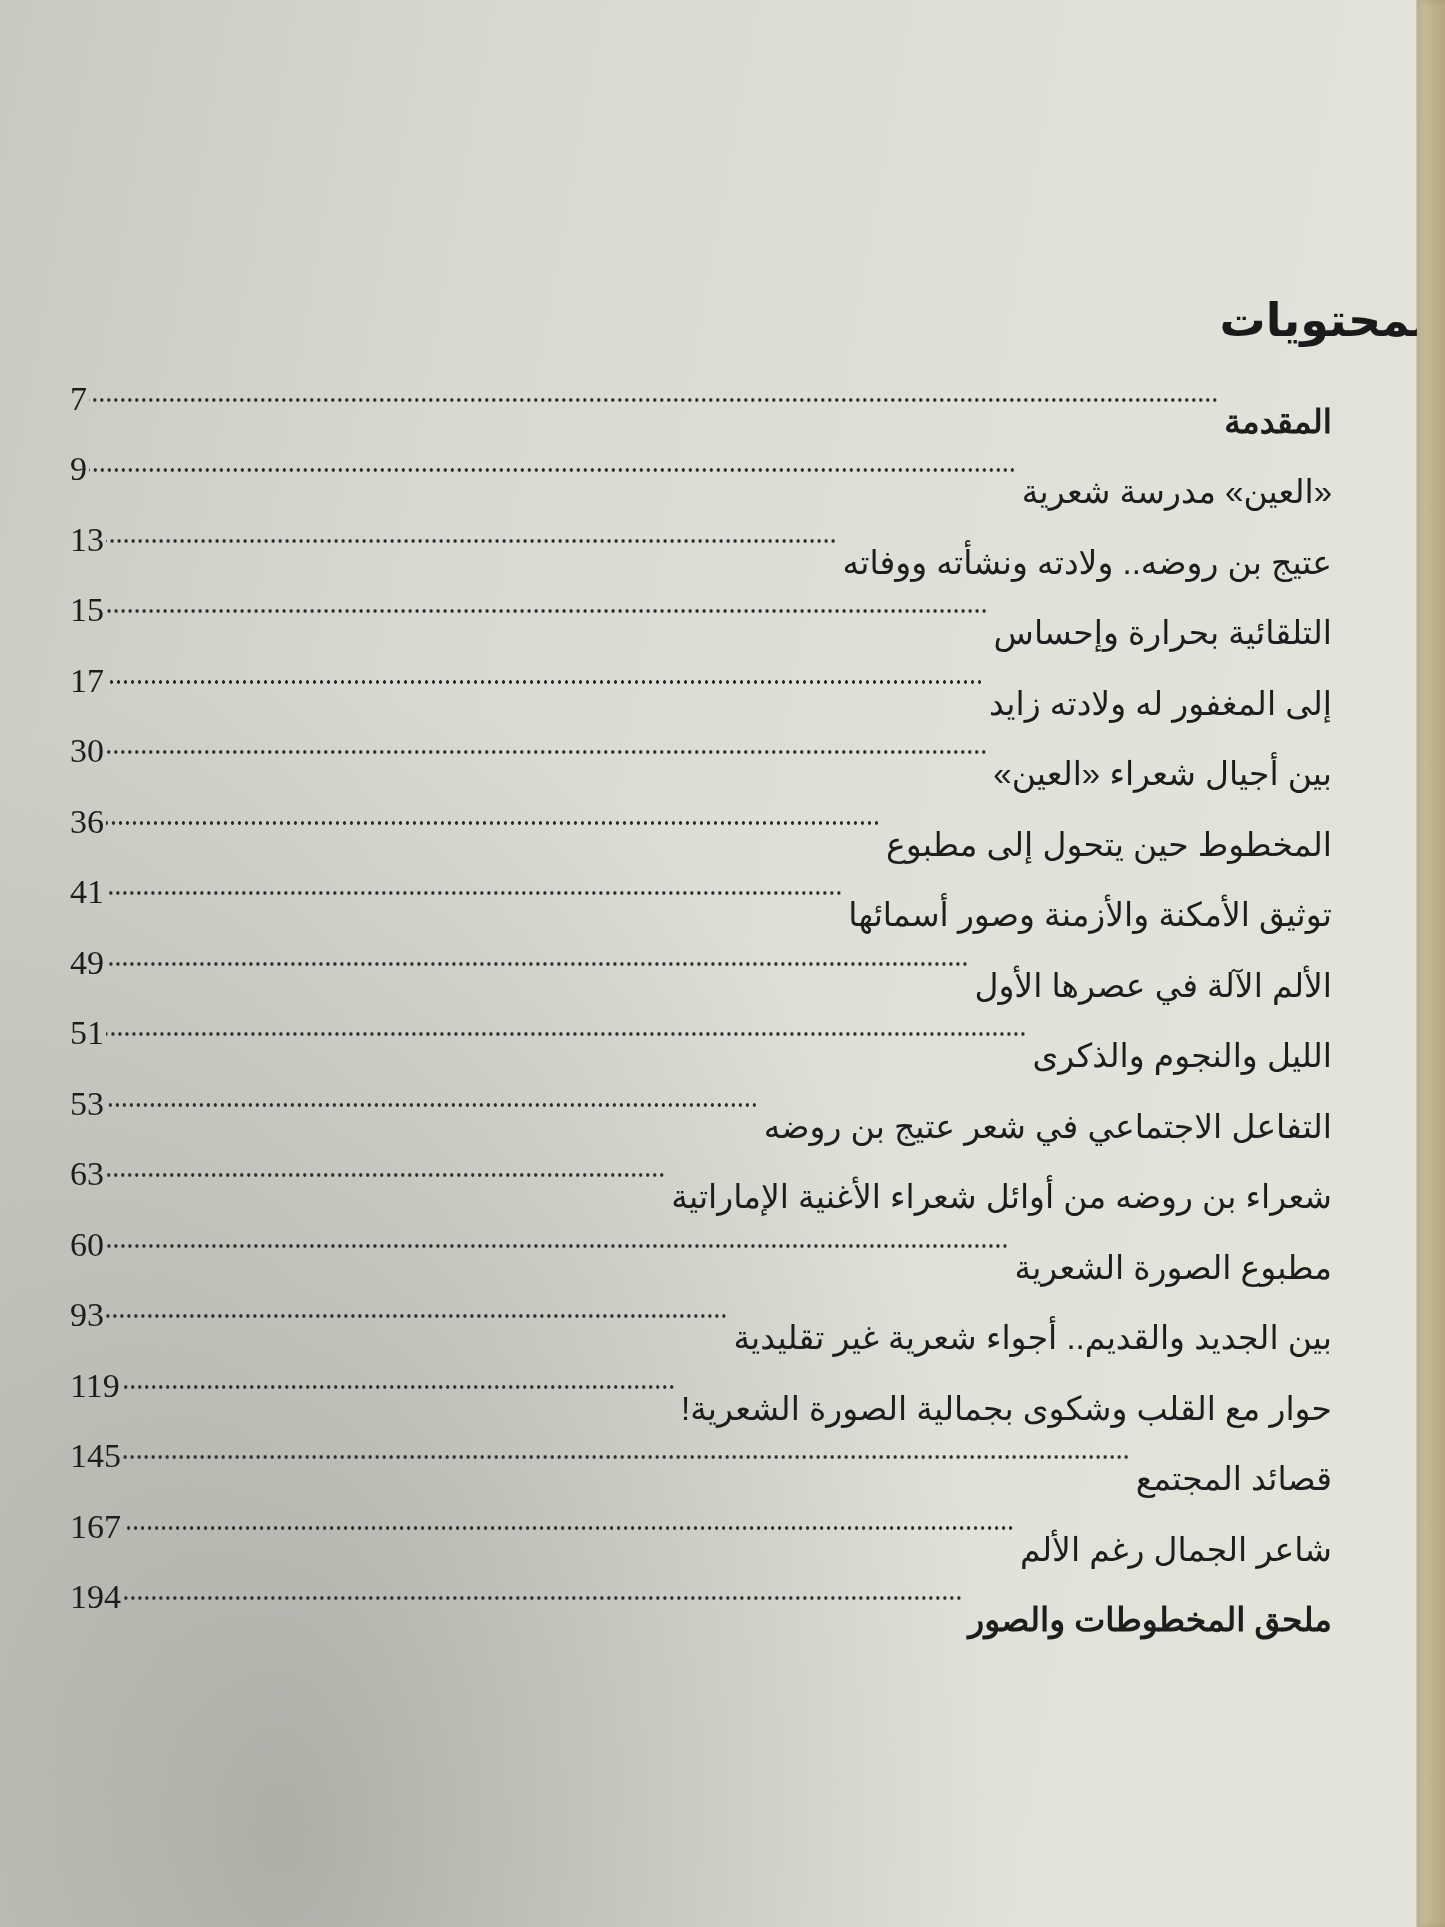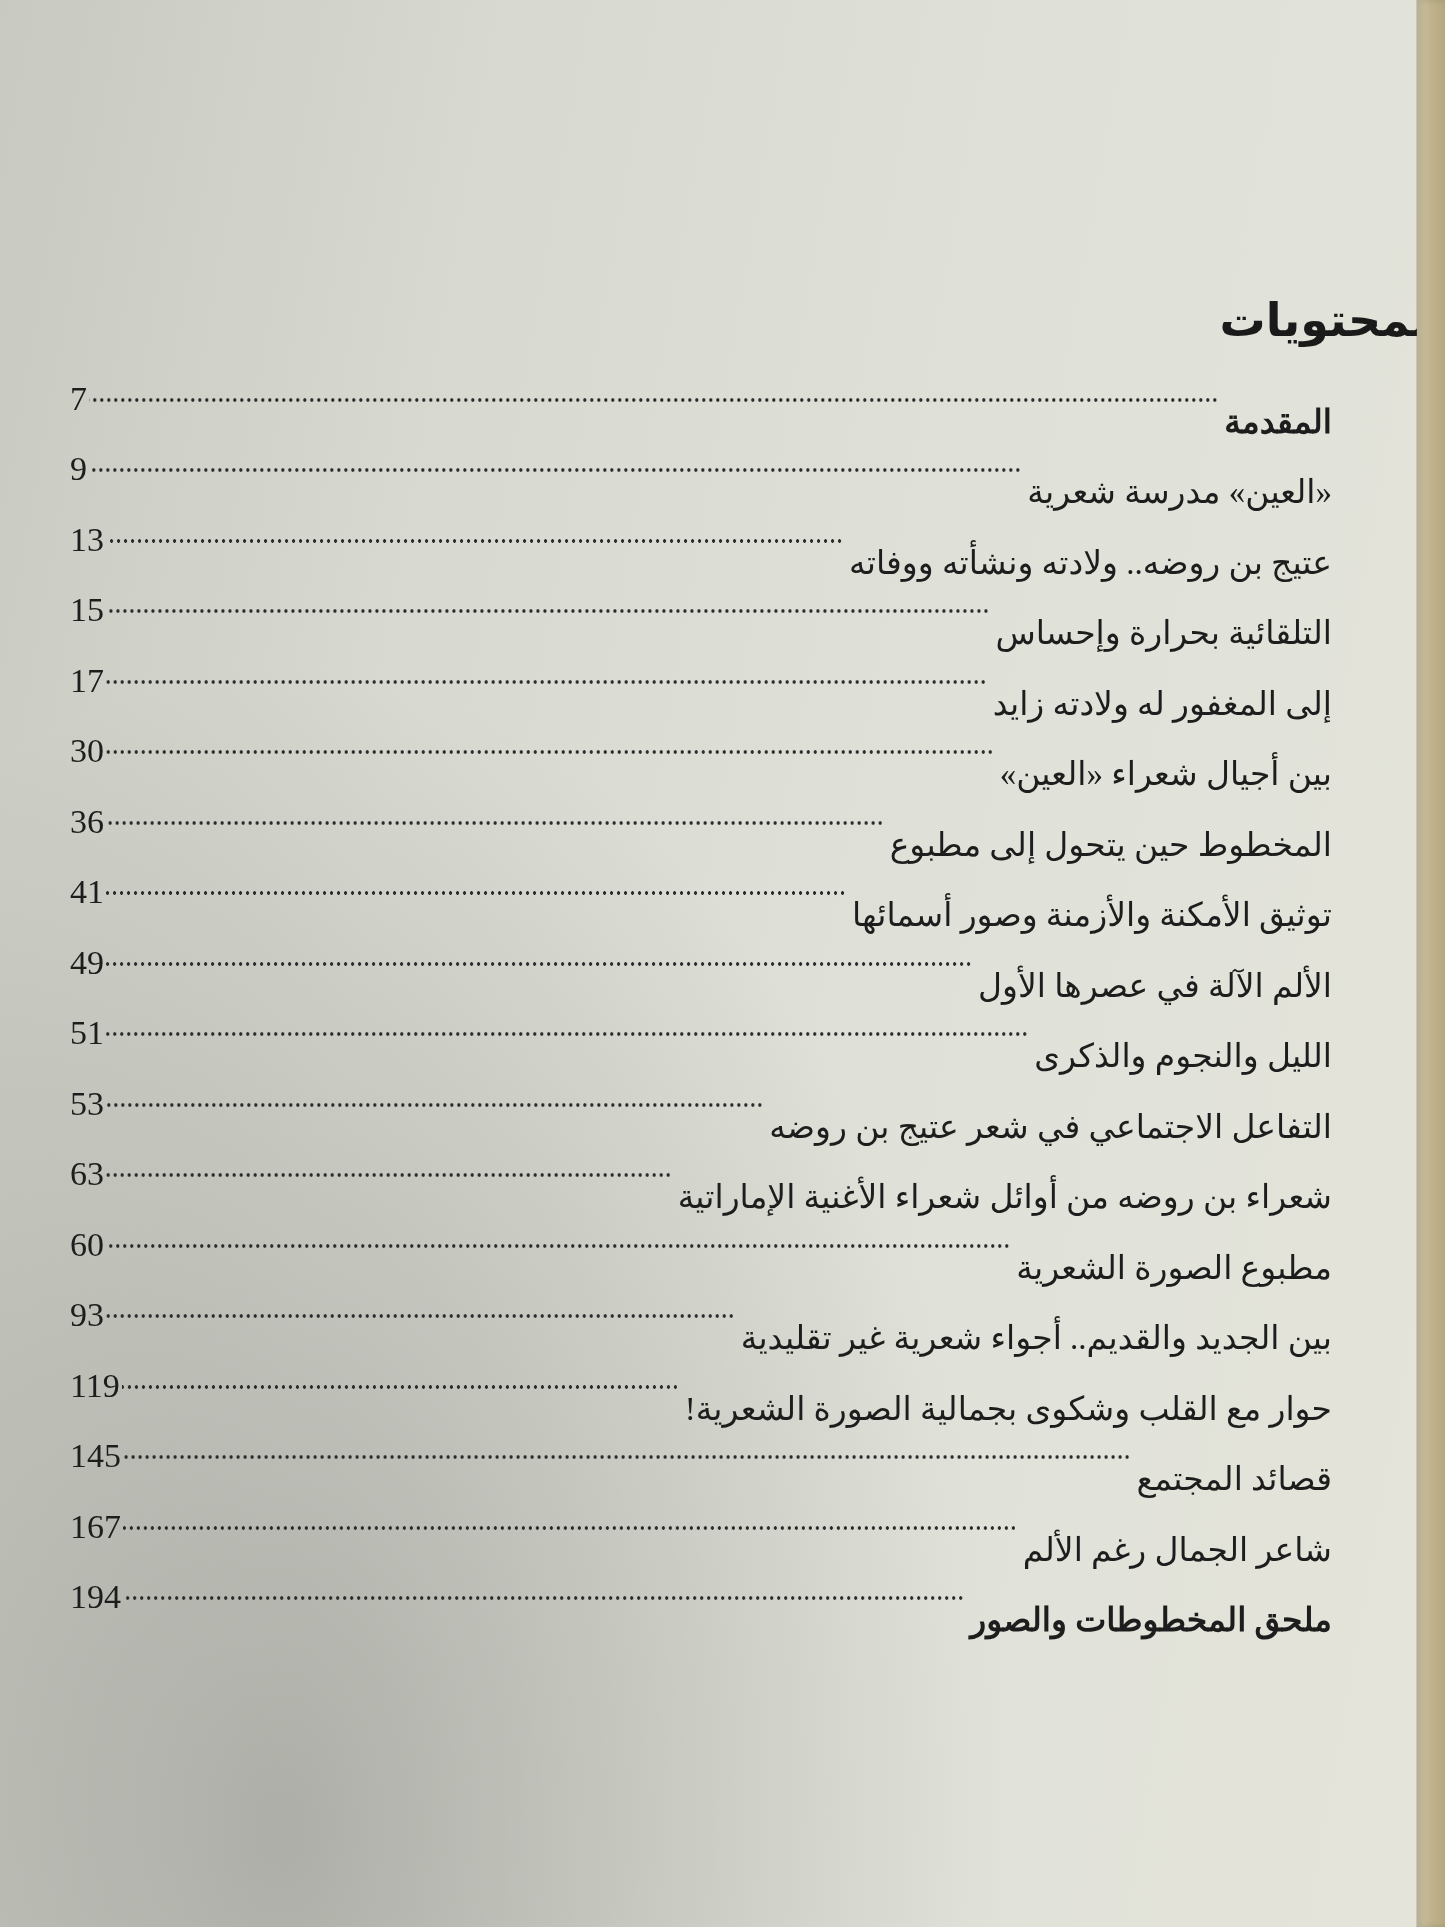--- a/index.html
+++ b/index.html
@@ -58,21 +58,21 @@
       position: relative;
       height: 70.5px;
       display: flex;
       flex-direction: row;
       align-items: flex-end;
       direction: rtl;
     }
     .toc-label {
       flex: 0 0 auto;
       white-space: nowrap;
-      font-family: Liberation Serif, serif;
+      font-family: Liberation Sans, sans-serif;
       font-size: 33px;
       line-height: 46px;
       color: #1d1d1d;
       padding-left: 6px;
       transform: translateY(14px);
       margin-top: 40px;
     }
     .toc-label.bold {
       font-weight: bold;
     }

